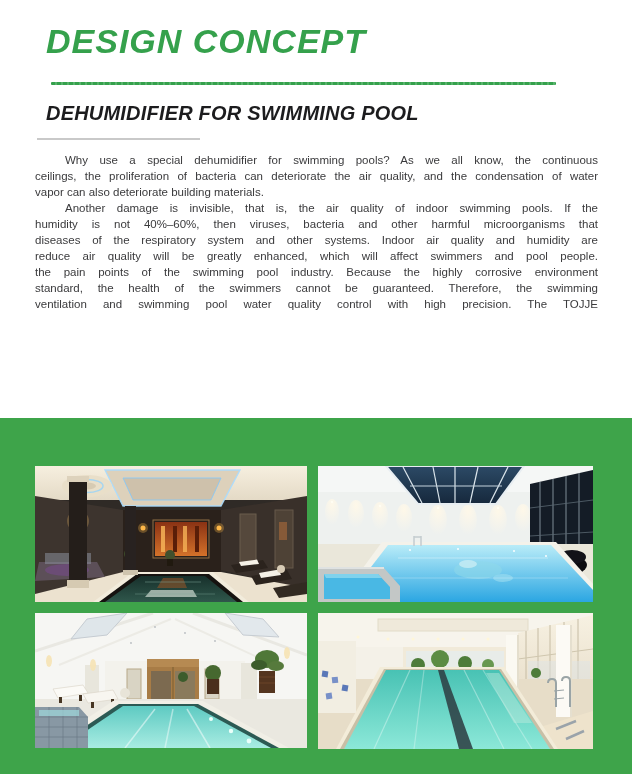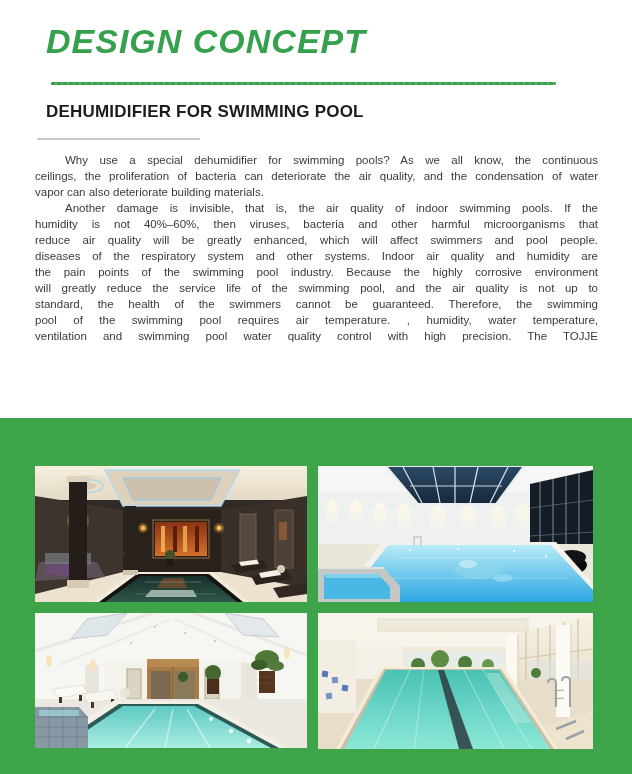--- a/index.html
+++ b/index.html
@@ -12,21 +12,21 @@
     font-size:34px;font-weight:bold;font-style:italic;letter-spacing:1px;
     color:var(--brand-green,#35a14c);white-space:nowrap;
   }
   .green-rule{
     position:absolute;left:51px;top:82px;width:505px;height:3px;
     background:repeating-linear-gradient(90deg,var(--brand-green,#35a14c) 0 4px,#57b36b 4px 6px);
     border-radius:1px;
   }
   .section-heading{
     position:absolute;left:46px;top:102px;
-    font-size:17px;font-weight:bold;letter-spacing:.2px;
+    font-size:20px;font-weight:bold;font-style:italic;letter-spacing:.2px;
     color:var(--heading-black,#1c1c1e);white-space:nowrap;
   }
   .gray-rule{
     position:absolute;left:37px;top:138px;width:163px;height:2px;
     background:var(--gray-rule,#c9c9c9);
   }
   .body-text{
     position:absolute;left:35px;top:152px;width:563px;
     font-size:11.5px;line-height:16px;color:var(--body-text,#3a3a3c);
   }
@@ -61,26 +61,24 @@
 
   <div class="body-text">
     <div>
         <div class="tline first">Why use a special dehumidifier for swimming pools? As we all know, the continuous</div>
         <div class="tline">ceilings, the proliferation of bacteria can deteriorate the air quality, and the condensation of water</div>
         <div class="tline last">vapor can also deteriorate building materials.</div>
       </div>
     <div>
         <div class="tline first">Another damage is invisible, that is, the air quality of indoor swimming pools. If the</div>
         <div class="tline">humidity is not 40%–60%, then viruses, bacteria and other harmful microorganisms that</div>
+        <div class="tline">diseases of the respiratory system and other systems. Indoor air quality and humidity are</div>
         <div class="tline">reduce air quality will be greatly enhanced, which will affect swimmers and pool people.</div>
-        <div class="tline">diseases of the respiratory system and other systems. Indoor air quality and humidity are</div>
         <div class="tline">the pain points of the swimming pool industry. Because the highly corrosive environment</div>
-        <div class="tline">will greatly reduce the service life of the swimming pool, and the air quality is not up to</div>
         <div class="tline">standard, the health of the swimmers cannot be guaranteed. Therefore, the swimming</div>
-        <div class="tline">pool of the swimming pool requires air temperature. , humidity, water temperature,</div>
         <div class="tline">ventilation and swimming pool water quality control with high precision. The TOJJE</div>
       </div>
   </div>
 
   <div class="green-panel">
 
     <div class="photo photo-tl" aria-label="dark-luxury-indoor-pool-photo">
       <svg viewBox="0 0 272 136" preserveAspectRatio="none" xmlns="http://www.w3.org/2000/svg">
         <defs>
           <linearGradient id="tlCeil" x1="0" y1="0" x2="0" y2="1">

